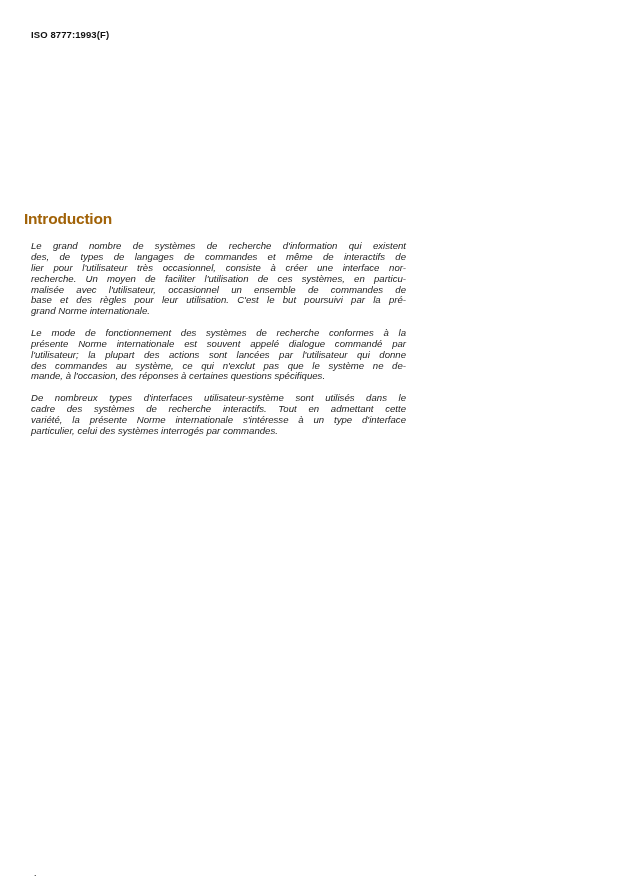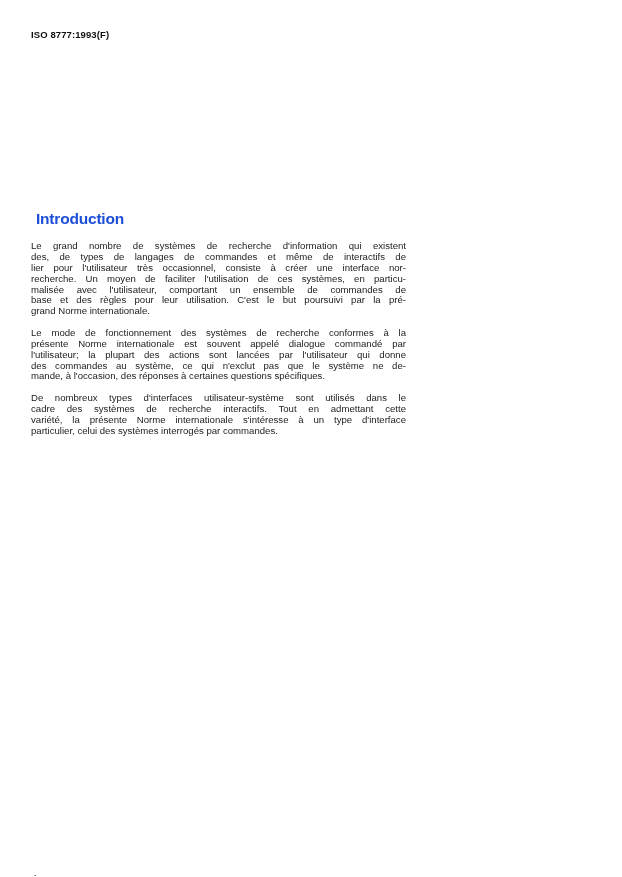--- a/index.html
+++ b/index.html
@@ -19,45 +19,46 @@
       position: absolute;
       left: 31px;
       top: 29px;
       font-size: 9.5px;
       font-weight: bold;
       letter-spacing: 0.1px;
       color: #111;
     }
     .title {
       position: absolute;
-      left: 36px;
+      left: 24px;
       top: 210px;
       font-size: 15.5px;
       font-weight: bold;
-      color: #1d4ed8;
+      color: #a16207;
       letter-spacing: -0.2px;
     }
     .body-text {
       position: absolute;
       left: 31px;
       top: 241px;
       width: 375px;
       font-size: 9.6px;
       line-height: 10.9px;
       color: #222;
     }
     .para {
       margin: 0 0 10.6px 0;
     }
     .line {
       display: block;
       text-align: justify;
       text-align-last: justify;
       white-space: nowrap;
       height: 10.9px;
+      font-style: italic;
     }
     .line.last {
       text-align-last: left;
     }
     .page-number {
       position: absolute;
       left: 34px;
       top: 840px;
       font-size: 11px;
       color: #222;
@@ -70,21 +71,21 @@
 <div class="header">ISO 8777:1993(F)</div>
 
 <h2 class="title" style="margin:0;">Introduction</h2>
 
 <div class="body-text">
   <div class="para">
     <span class="line">Le grand nombre de systèmes de recherche d'information qui existent</span>
     <span class="line">des, de types de langages de commandes et même de interactifs de</span>
     <span class="line">lier pour l'utilisateur très occasionnel, consiste à créer une interface nor-</span>
     <span class="line">recherche. Un moyen de faciliter l'utilisation de ces systèmes, en particu-</span>
-    <span class="line">malisée avec l'utilisateur, comportant un ensemble de commandes de</span>
+    <span class="line">malisée avec l'utilisateur, occasionnel un ensemble de commandes de</span>
     <span class="line">base et des règles pour leur utilisation. C'est le but poursuivi par la pré-</span>
     <span class="line last">grand Norme internationale.</span>
   </div>
   <div class="para">
     <span class="line">Le mode de fonctionnement des systèmes de recherche conformes à la</span>
     <span class="line">présente Norme internationale est souvent appelé dialogue commandé par</span>
     <span class="line">l'utilisateur; la plupart des actions sont lancées par l'utilisateur qui donne</span>
     <span class="line">des commandes au système, ce qui n'exclut pas que le système ne de-</span>
     <span class="line last">mande, à l'occasion, des réponses à certaines questions spécifiques.</span>
   </div>

